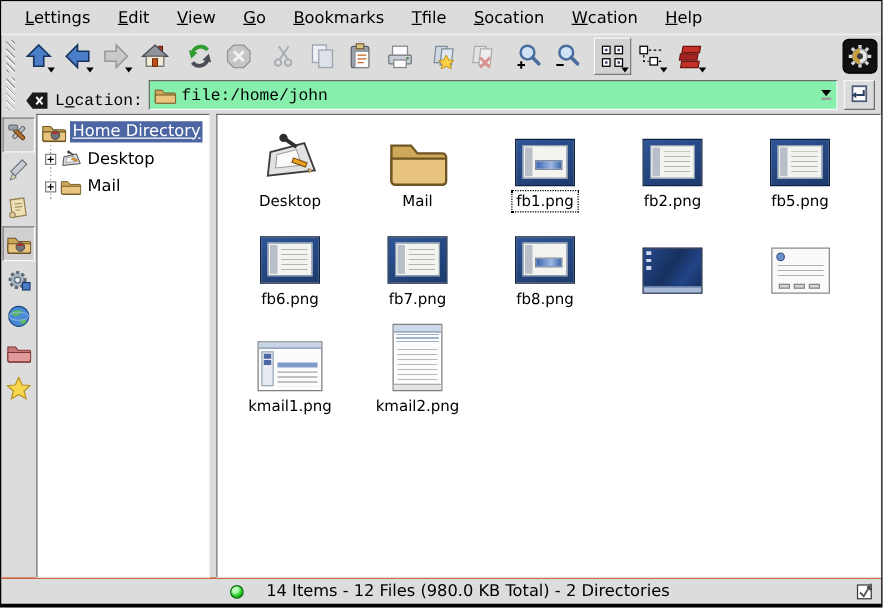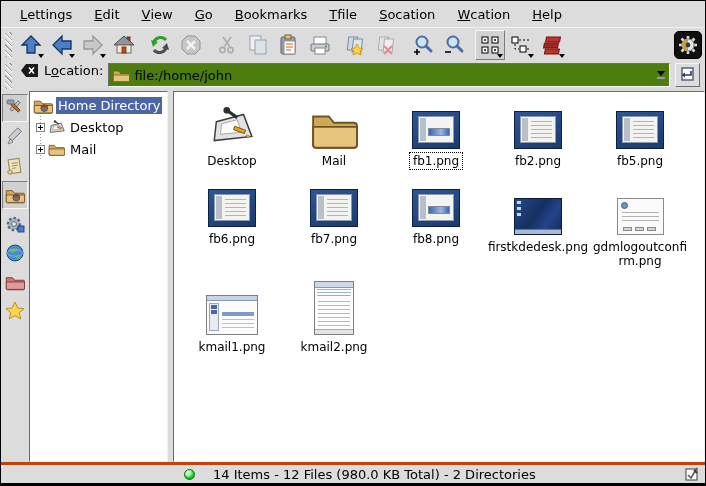--- a/index.html
+++ b/index.html
@@ -25,42 +25,42 @@
   .tbtn { position:relative; width:30px; height:30px; display:flex; align-items:center; justify-content:center; border:1px solid transparent; }
   .tbtn.active { border-color:#f8f8f8 #7d7d7d #7d7d7d #f8f8f8; background:#d2d2d2; }
   .tbtn .dd { position:absolute; right:1px; bottom:1px; width:0; height:0;
     border-left:3px solid transparent; border-right:3px solid transparent; border-top:4px solid #000; }
   .tb-spacer { flex:1; }
   .logo-btn { width:28px; height:28px; background:#101010; border-radius:5px; display:flex; align-items:center; justify-content:center; border:1px solid #000; }
 
   .sep { width:4px; height:26px; }
 
   
-  .locbar { height:30px; display:flex; align-items:flex-start; padding:2px 5px 3px 3px; gap:5px; }
+  .locbar { height:30px; display:flex; align-items:flex-end; padding:2px 5px 3px 3px; gap:5px;font-family:Liberation Mono, monospace; }
   .loc-label { white-space:nowrap; }
   .loc-label u { text-decoration:underline; }
-  .combo { flex:1; height:24px; background:#4d7c0f; border:1px solid; border-color:#6e6e6e #f6f6f6 #f6f6f6 #6e6e6e;
+  .combo { flex:1; height:24px; background:#86efac; border:1px solid; border-color:#6e6e6e #f6f6f6 #f6f6f6 #6e6e6e;
     display:flex; align-items:center; gap:4px; padding-left:3px; }
   .combo-text { flex:1; font-size:13px; }
   .combo-arrow { width:17px; height:20px; display:flex; flex-direction:column; align-items:center; justify-content:center; gap:1px; }
   .combo-arrow .tri { width:0; height:0; border-left:4px solid transparent; border-right:4px solid transparent; border-top:5px solid #000; }
   .combo-arrow .bar { width:8px; height:2px; background:#9a9a9a; }
   .go-btn { width:25px; height:24px; display:flex; align-items:center; justify-content:center;
     border:1px solid; border-color:#f6f6f6 #6e6e6e #6e6e6e #f6f6f6; background:#dcdcdc; }
 
   
   .main { display:flex; height:371px; }
   .iconstrip { width:28px; display:flex; flex-direction:column; align-items:center; padding-top:3px; }
   .strip-btn { width:26px; height:28px; display:flex; align-items:center; justify-content:center; border:1px solid transparent; margin-bottom:1px; }
   .strip-btn.pressed { border-color:#7d7d7d #f8f8f8 #f8f8f8 #7d7d7d; background:#d0d0d0; }
 
   .treepanel { width:139px; background:#fff; border:1px solid; border-color:#6b6b6b #f2f2f2 #f2f2f2 #6b6b6b; padding:2px 0 0 2px; font-size:13px; }
   .tree-row { display:flex; align-items:center; height:22px; gap:3px; white-space:nowrap; }
   .tree-root { padding-left:1px; }
-  .tree-root .tlabel { background:#4c66a3; color:#fff; padding:1px 2px; }
+  .tree-root .tlabel { background:#4c66a3; color:#fff; padding:1px 2px;text-decoration:underline; }
   .tree-children { background-image:repeating-linear-gradient(to bottom,#9a9a9a 0 1px,transparent 1px 3px);
     background-size:1px 100%; background-repeat:no-repeat; background-position:8px 0; }
   .expander { width:9px; height:9px; background:#fff; border:1px solid #848484; position:relative; margin-left:4px; flex:none; }
   .expander::before, .expander::after { content:""; position:absolute; background:#000; }
   .expander::before { left:1px; right:1px; top:3px; height:1px; }
   .expander::after { top:1px; bottom:1px; left:3px; width:1px; }
   .tlabel { padding:1px 2px; }
 
   .splitter { width:5px; }
 
@@ -105,21 +105,21 @@
 
   .kmail2thumb { width:40px; height:54px; background:#fcfcfc; border:1px solid #7f7f7f; position:relative; }
   .kmail2thumb::before { content:""; position:absolute; left:0; right:0; top:0; height:5px; background:#cdd8e8; border-bottom:1px solid #8898b0; }
   .kmail2thumb .hdr { position:absolute; left:2px; right:2px; top:7px; height:8px;
     background:repeating-linear-gradient(to bottom,#9db0cc 0 1px,transparent 1px 3px); }
   .kmail2thumb .lines { position:absolute; left:3px; right:3px; top:19px; bottom:8px;
     background:repeating-linear-gradient(to bottom,#b8b8b8 0 1px,transparent 1px 4px); }
   .kmail2thumb::after { content:""; position:absolute; left:0; right:0; bottom:0; height:4px; background:#e4e4e4; border-top:1px solid #aaa; }
 
   
-  .statusbar { height:21px; display:flex; align-items:center; border-top:3px solid #c2410c; padding:0 6px 0 0; }
+  .statusbar { height:21px; display:flex; align-items:center; border-top:1px solid #c2410c; padding:0 6px 0 0; }
   .led { width:11px; height:11px; border-radius:50%; margin-left:183px;
     background:radial-gradient(circle at 35% 30%,#b8ffb8 0 25%,#22cc22 60%,#0a8a0a); border:1px solid #0a6a0a; }
   .status-text { margin-left:18px; font-size:13px; }
   .status-spacer { flex:1; }
 </style>
 </head>
 <body>
 
 <div class="window">
 
@@ -531,36 +531,34 @@
                 <div class="page"></div>
               </div>
             </div>
           <span class="flabel">fb8.png</span>
         </div>
 
         <div class="fitem">
           <div class="ficon tall">
               <div class="deskthumb"></div>
             </div>
-          <span class="flabel">firstkdedesk.png</span>
         </div>
 
         <div class="fitem">
           <div class="ficon tall">
               <div class="gdmthumb">
                 <span class="dot"></span>
                 <span class="lines"></span>
                 <span class="btns">
                   <i></i>
                   <i></i>
                   <i></i>
                 </span>
               </div>
             </div>
-          <span class="flabel wrap">gdmlogoutconfirm.png</span>
         </div>
 
         <div class="fitem">
           <div class="ficon tall">
               <div class="kmail1thumb">
                 <span class="pane">
                   <i></i>
                   <i></i>
                 </span>
                 <span class="band"></span>

